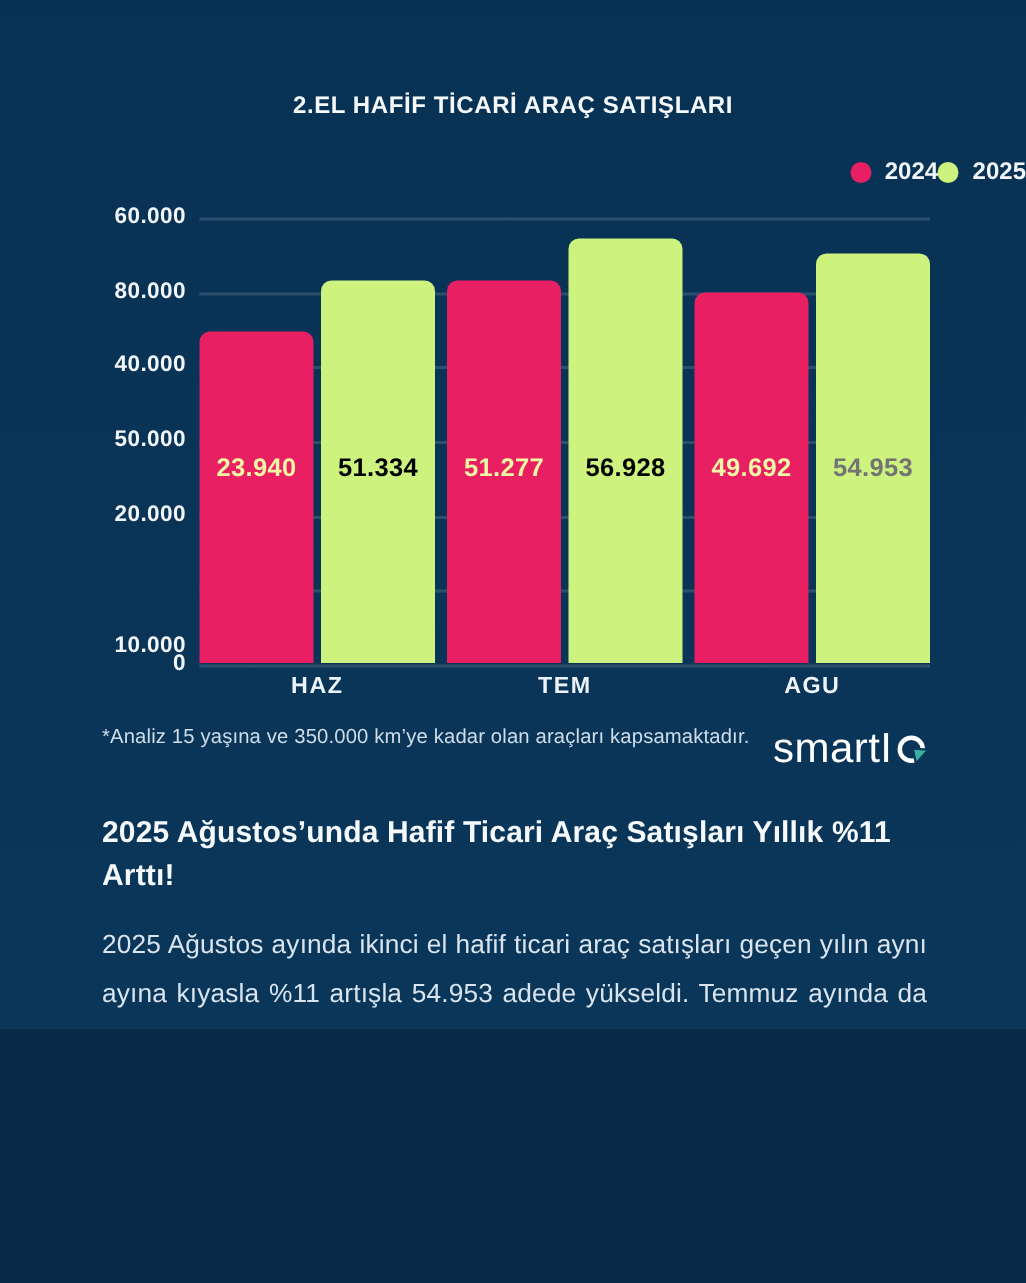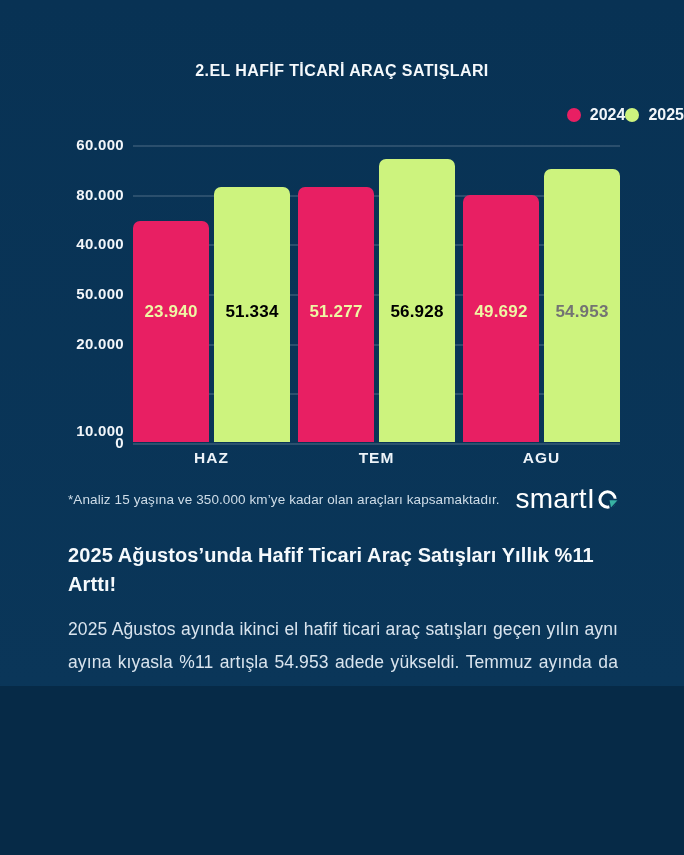--- a/index.html
+++ b/index.html
@@ -48,21 +48,21 @@
   }
   .bar-value{
     position:absolute;bottom:120px;left:0;right:0;text-align:center;
     font-size:17px;font-weight:700;letter-spacing:.2px;
   }
   .x-axis{display:flex;justify-content:space-between;margin-top:7px;}
   .x-slot{width:157px;text-align:center;font-size:15.5px;font-weight:600;
     letter-spacing:1px;color:#EDF3F8;}
   
   .footnote-row{
-    display:flex;justify-content:space-between;align-items:center;
+    display:flex;justify-content:space-between;
     margin:16px 64px 0 68px;
   }
   .footnote{font-size:13.5px;color:var(--footnote);letter-spacing:.1px;}
   .logo{display:flex;align-items:center;gap:1px;}
   .logo-text{font-size:28px;font-weight:500;color:#fff;letter-spacing:.3px;}
   .logo-q{display:block;margin-left:1px;}
   
   .headline{
     margin:26px 66px 12px 68px;font-size:20px;font-weight:700;line-height:29px;
     color:var(--heading);letter-spacing:.1px;

